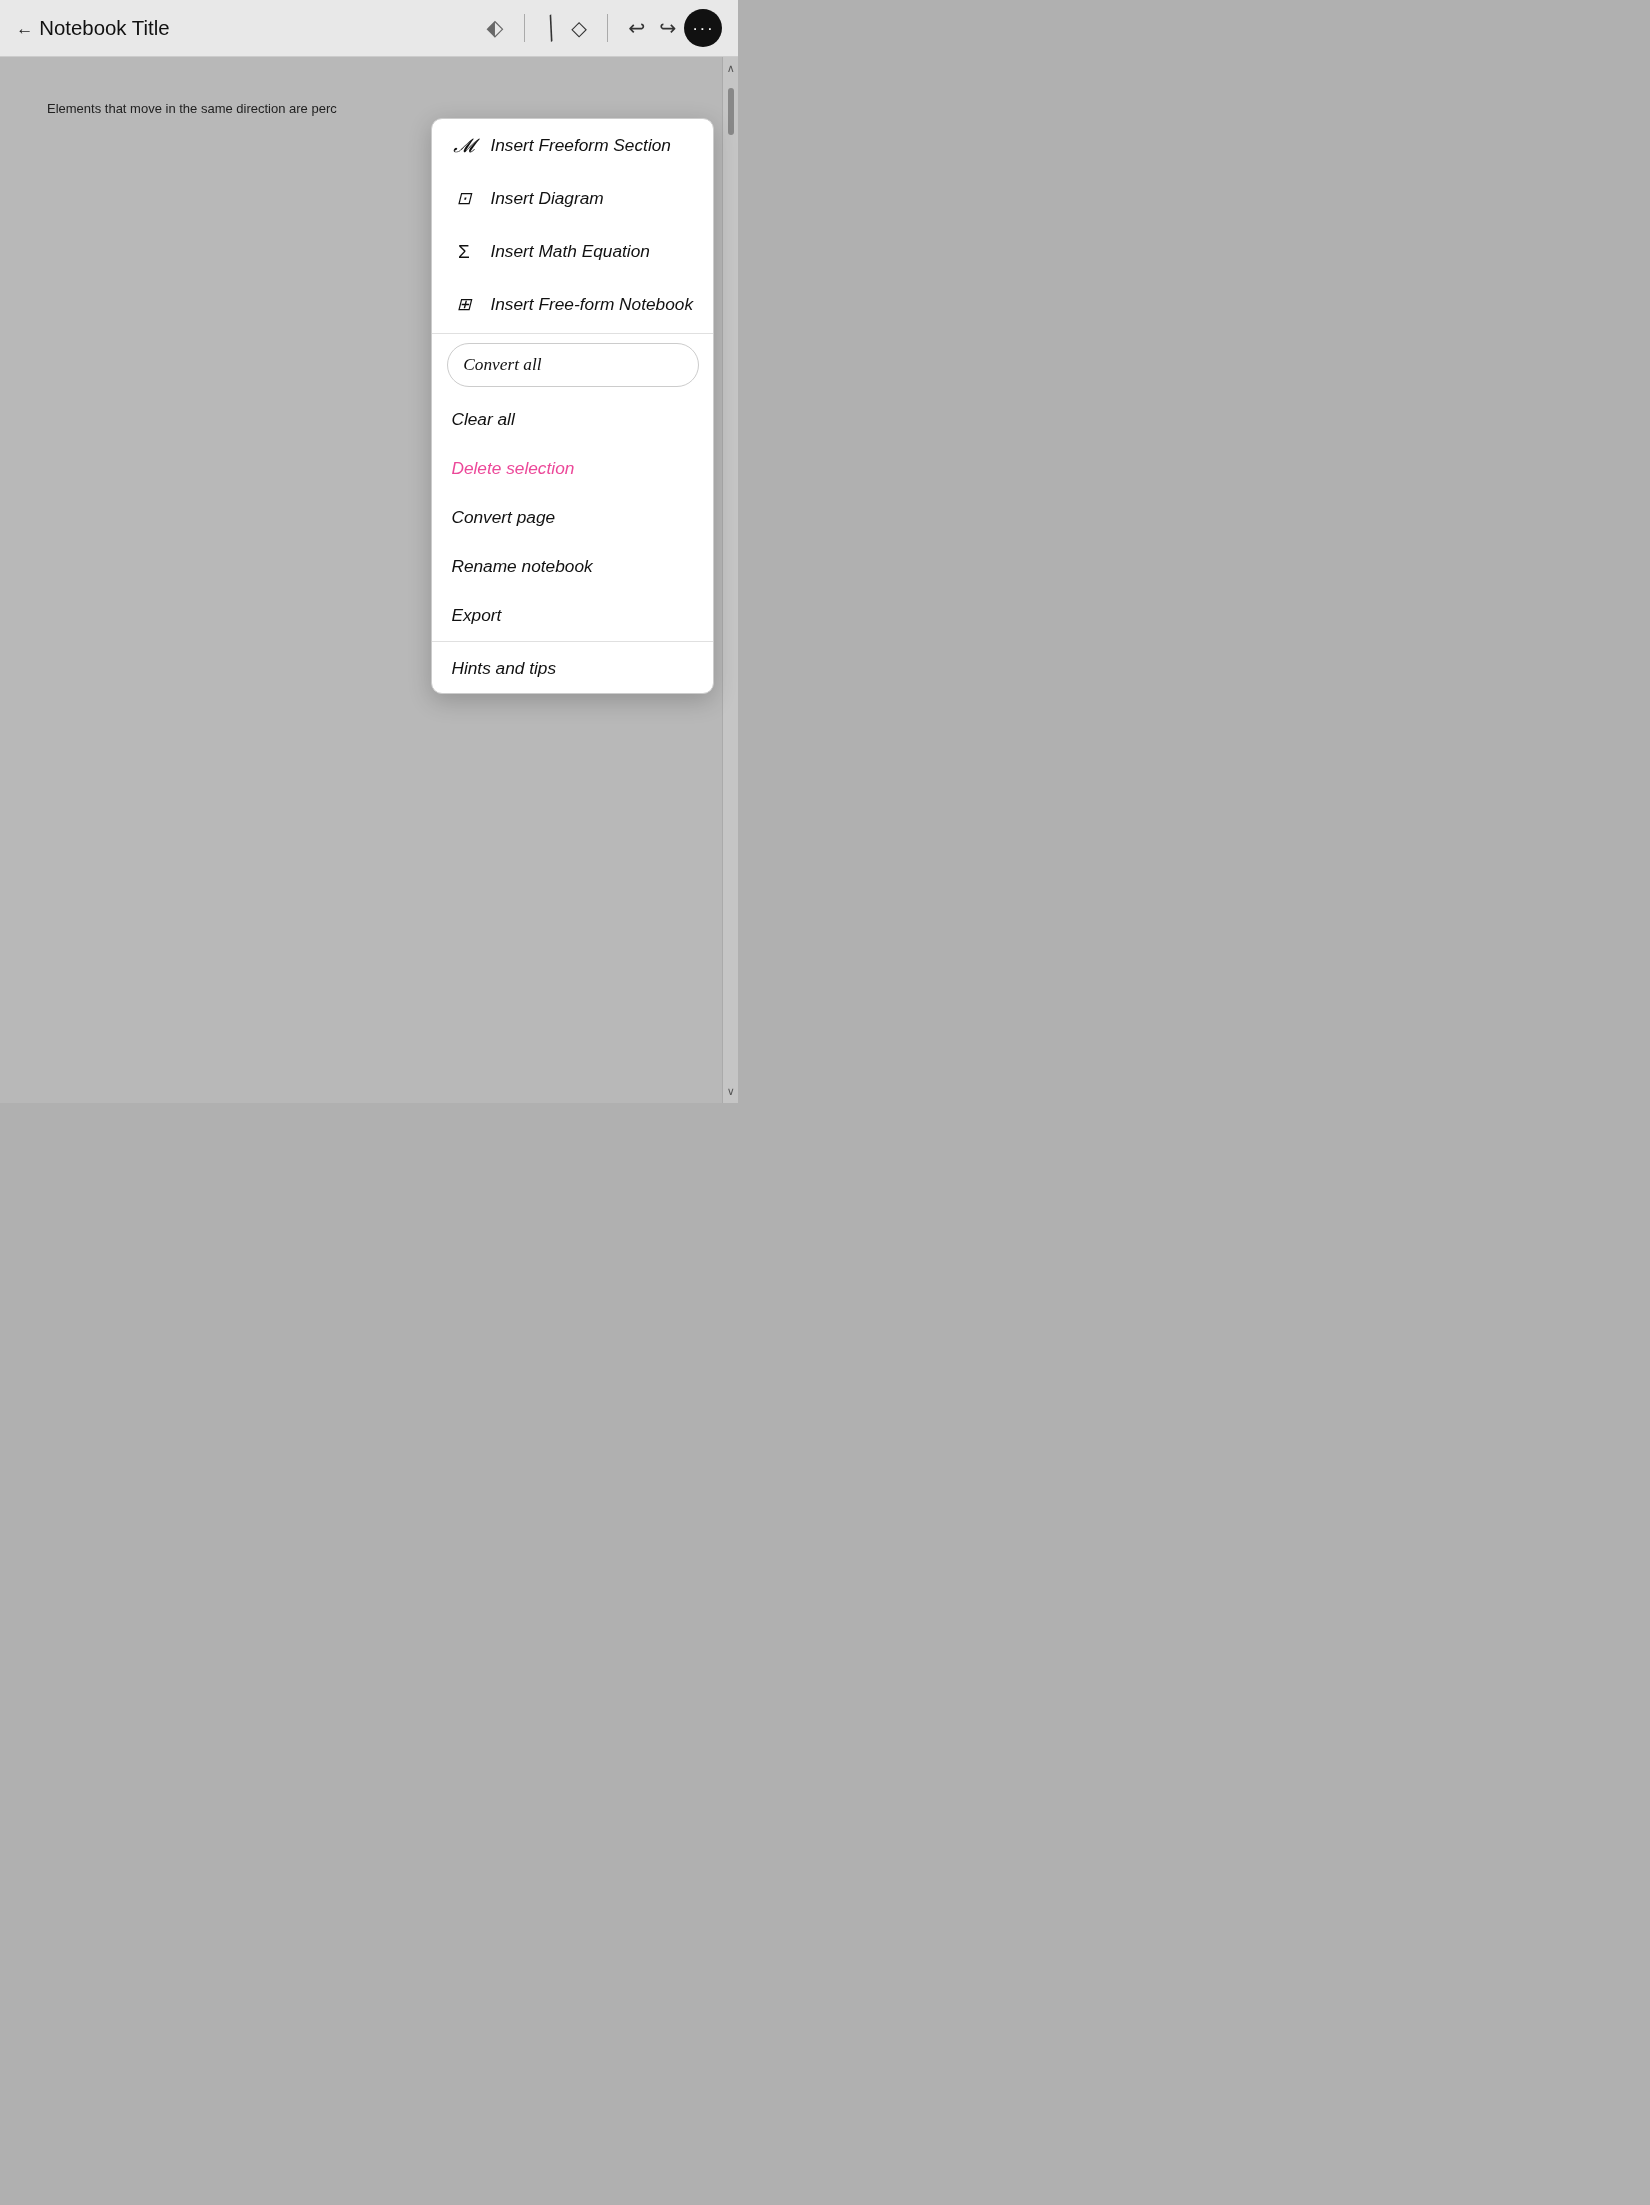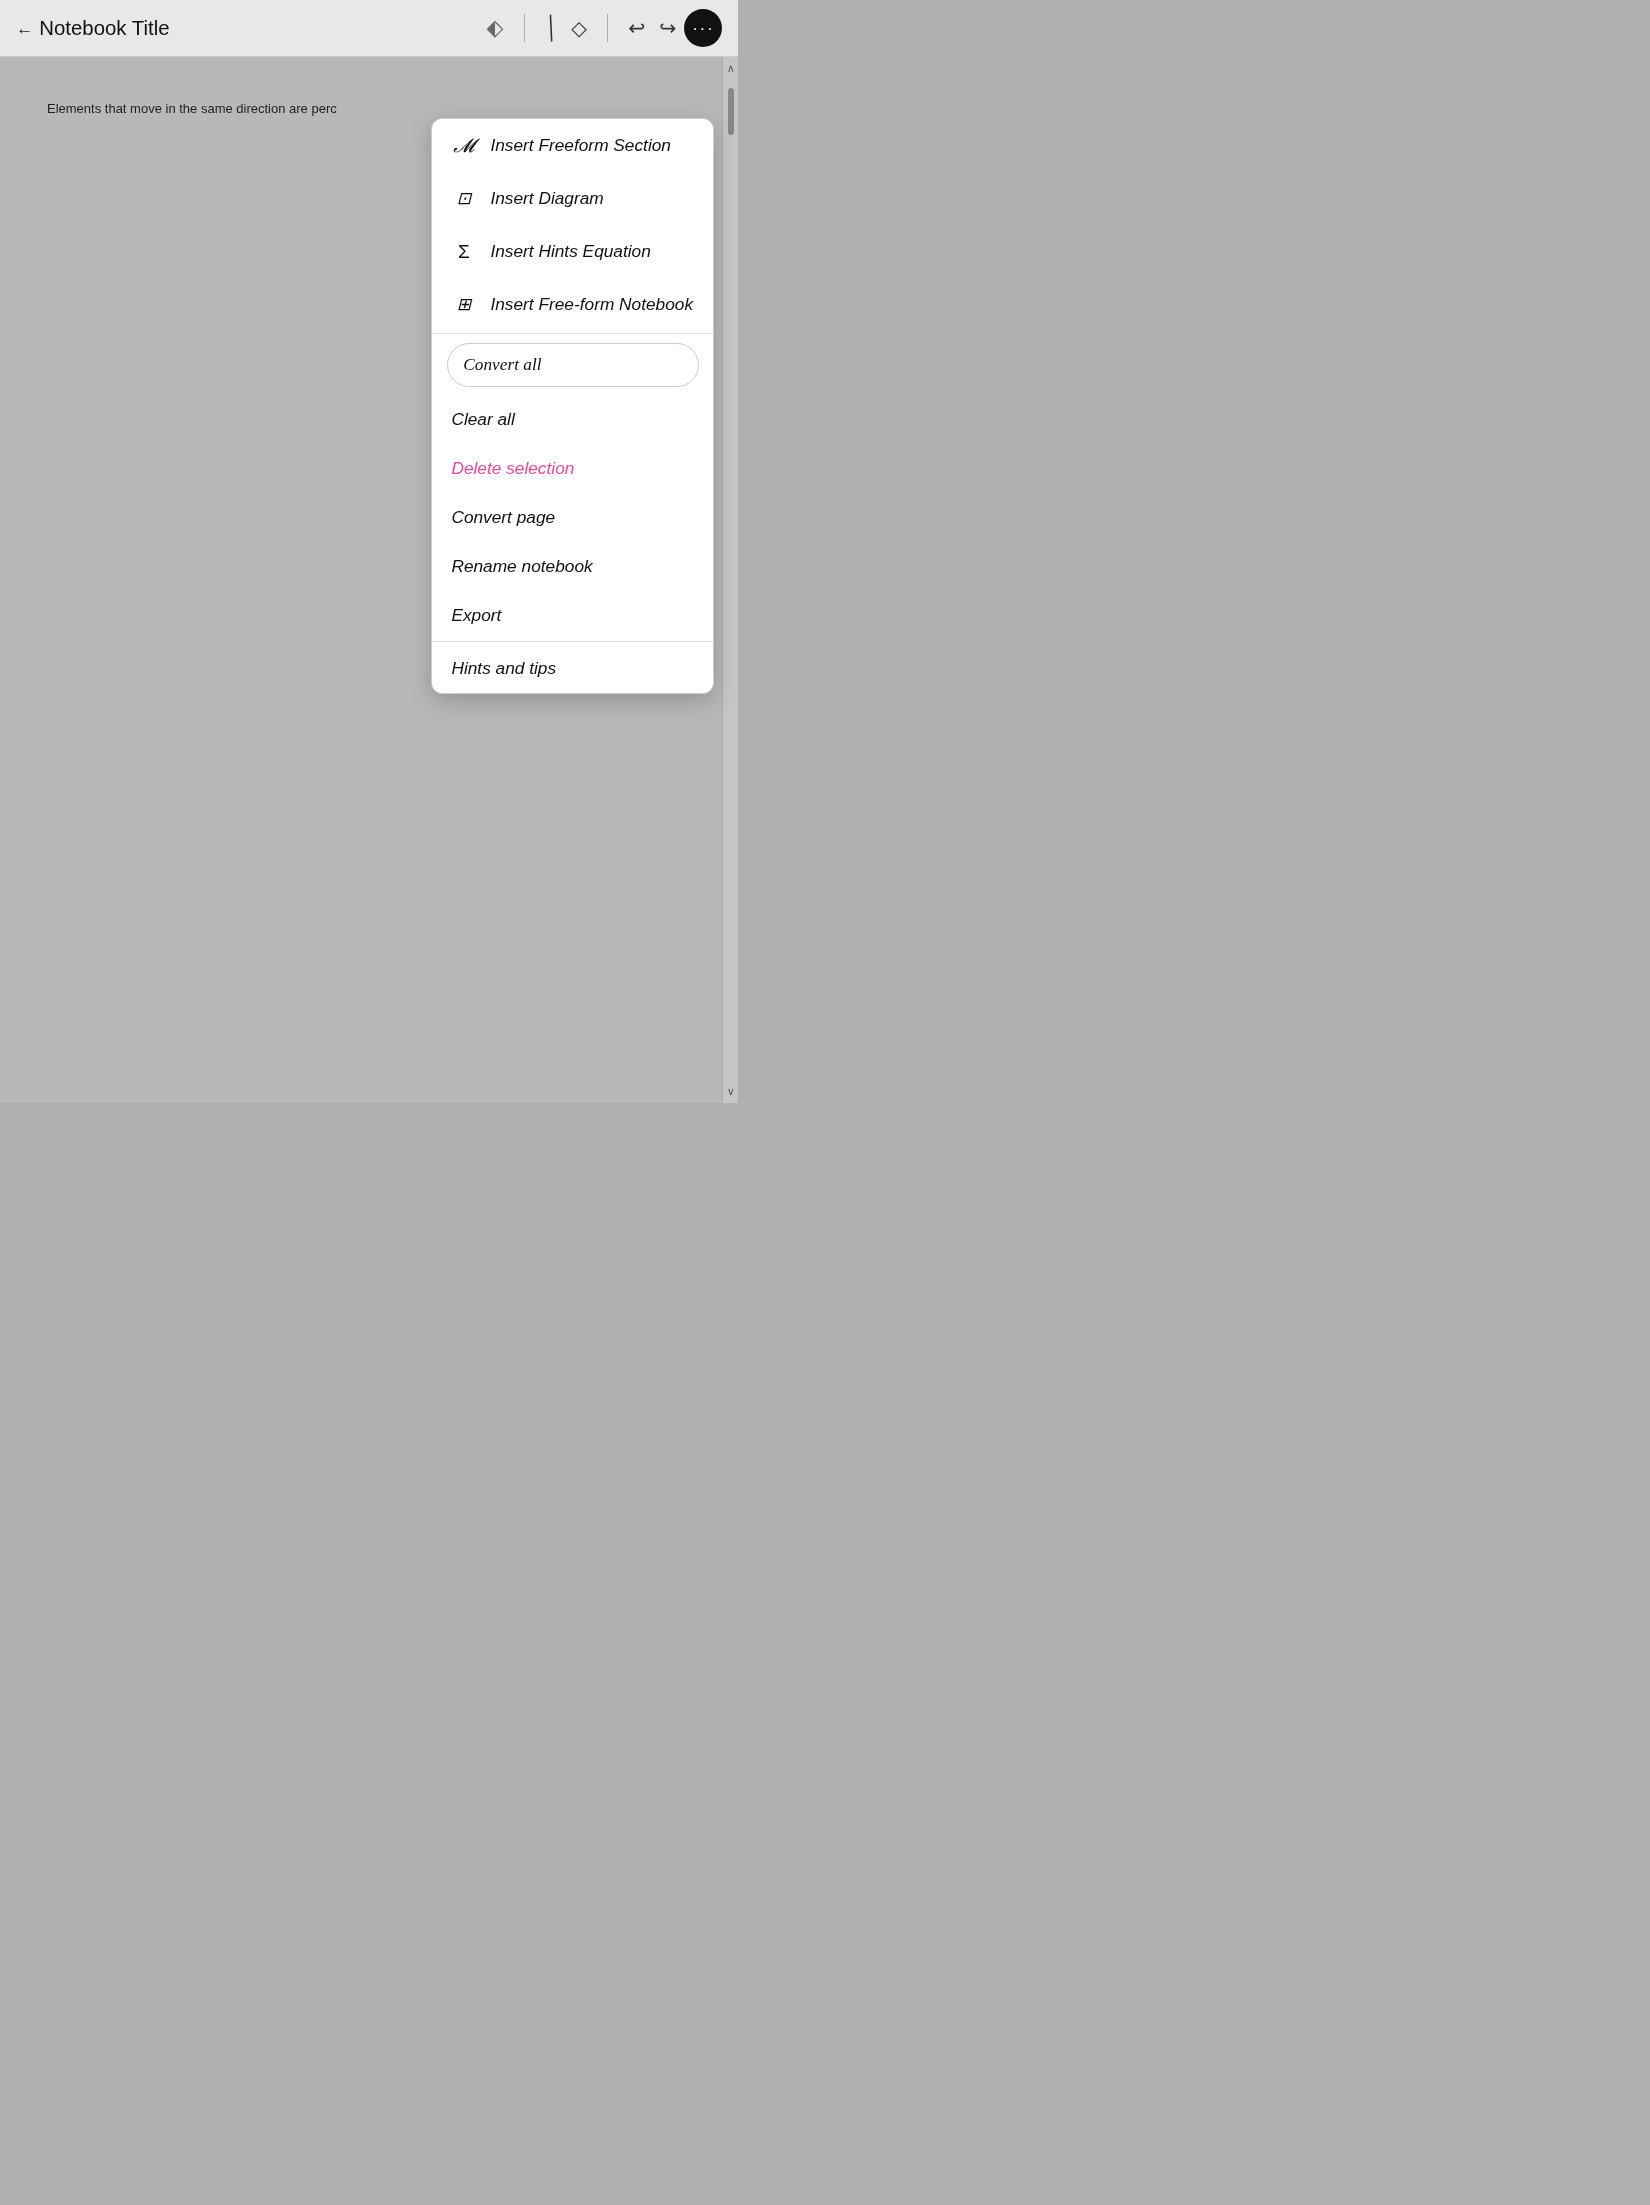--- a/index.html
+++ b/index.html
@@ -313,21 +313,21 @@
       <span class="menu-label">Insert Freeform Section</span>
     </div>
 
     <div class="menu-item">
       <span class="menu-icon" style="font-size:17.3px;">⊡</span>
       <span class="menu-label">Insert Diagram</span>
     </div>
 
     <div class="menu-item">
       <span class="menu-icon" style="font-size:19px; font-style:normal;">Σ</span>
-      <span class="menu-label">Insert Hints Equation</span>
+      <span class="menu-label">Insert Math Equation</span>
     </div>
 
     <div class="menu-item">
       <span class="menu-icon" style="font-size:17.3px;">⊞</span>
       <span class="menu-label">Insert Free-form Notebook</span>
     </div>
 
     <div class="menu-divider"></div>
 
     <div style="padding: 4.7px 7.9px; font-family: Liberation Serif, serif;">

